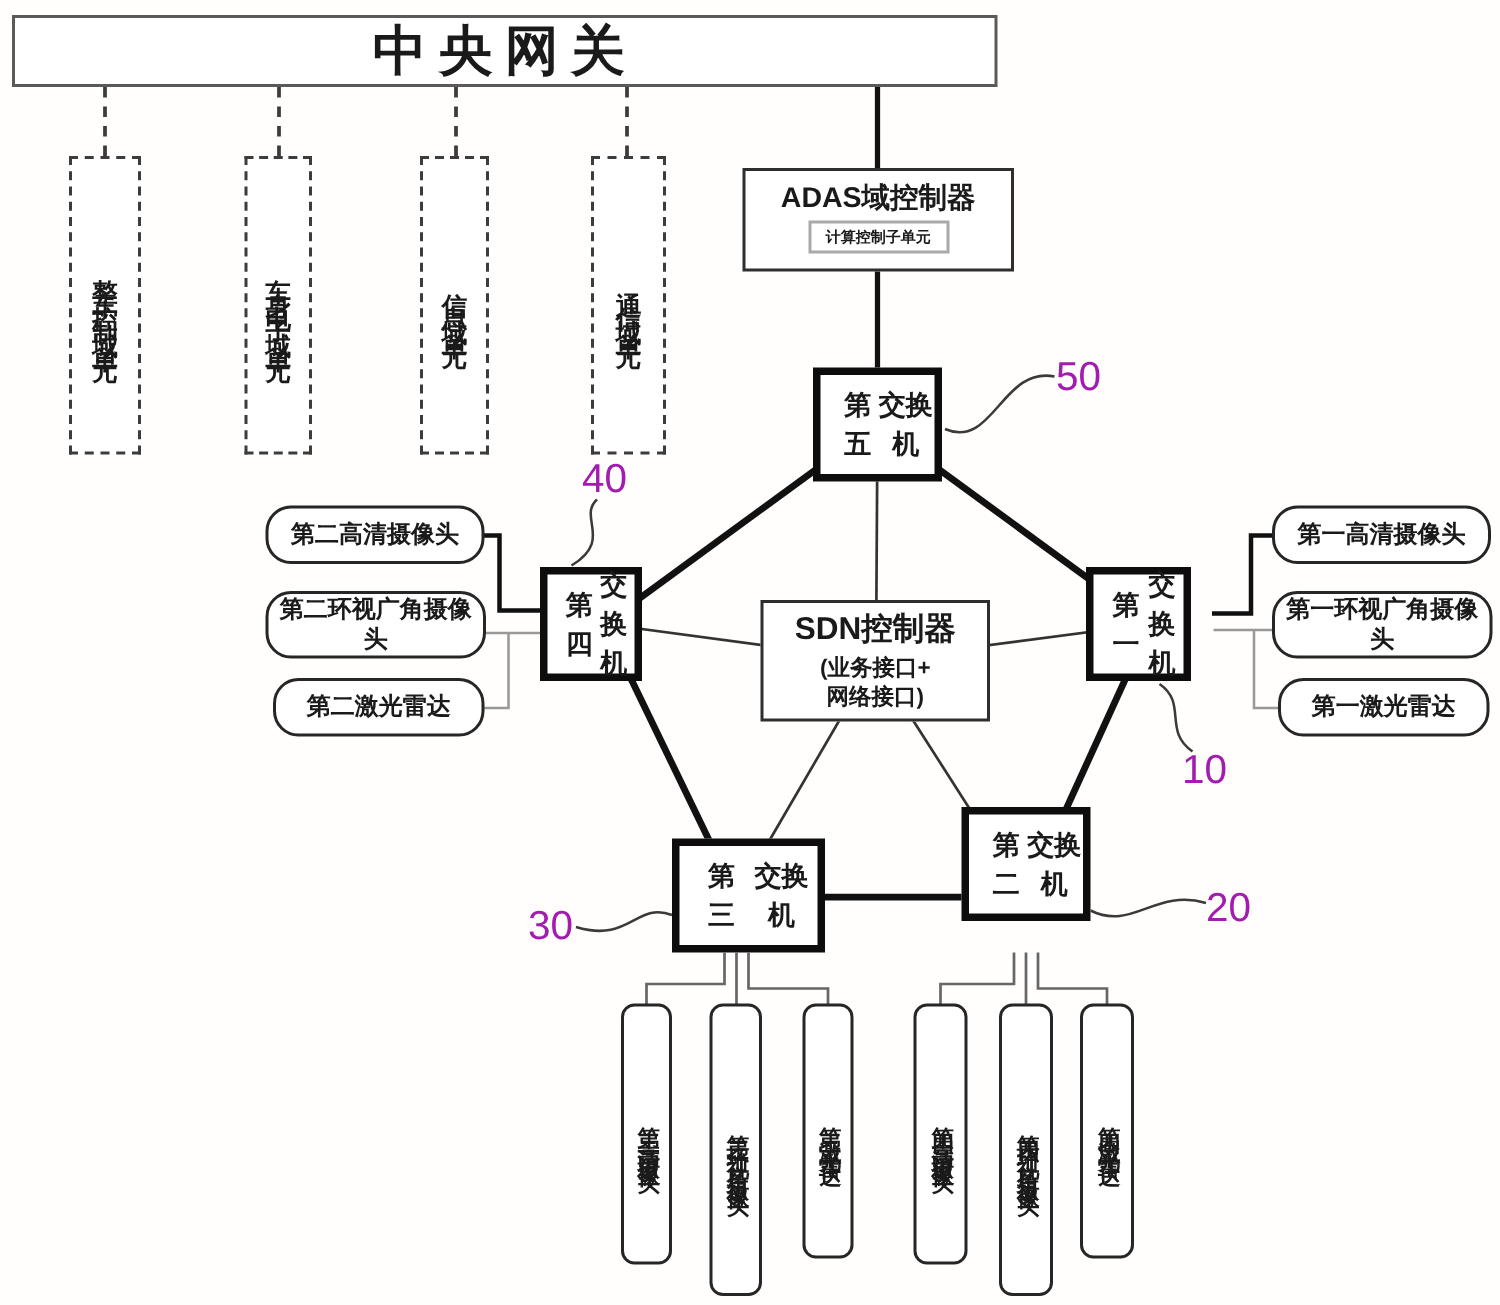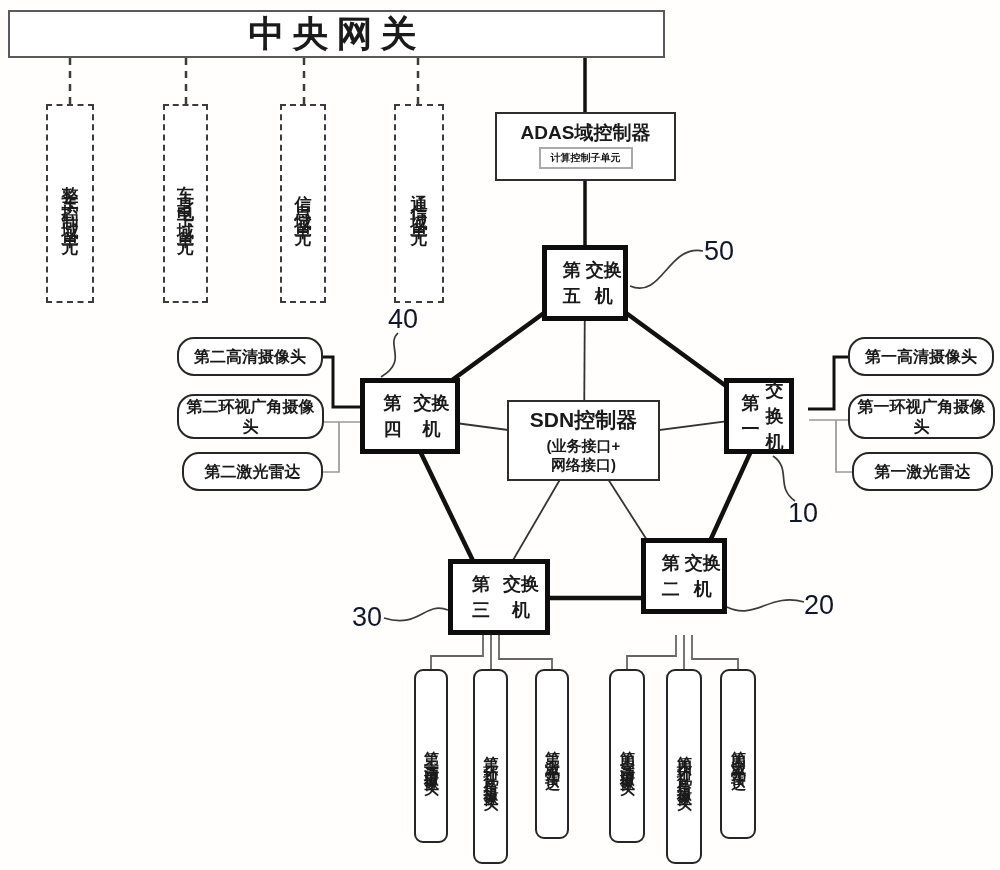--- a/index.html
+++ b/index.html
@@ -21,21 +21,21 @@
   .adas-sub{border:2px solid #aaa;font-size:10px;font-weight:700;
             padding:2px 10px;margin-top:3px;background:#fff;}
   .switch{border:5px solid #0d0d0d;flex-direction:row;font-size:18px;
           font-weight:700;line-height:1.45;padding-left:12px;}
   .sdn{border:2px solid #2e2e2e;flex-direction:column;line-height:1.25;}
   .sdn-title{font-size:21px;font-weight:700;margin-bottom:4px;}
   .sdn-sub{font-size:15px;font-weight:700;}
   .rounded{border:2px solid #262626;border-radius:17px;font-size:16px;
            font-weight:600;line-height:1.25;padding:2px 6px;}
   .vbox{border:2px solid #262626;border-radius:9px;}
-  .ref{position:absolute;z-index:3;font-size:27px;color:#0f172a;
+  .ref{position:absolute;z-index:3;font-size:27px;color:#a21caf;
        font-family:"Liberation Sans",sans-serif;}
 </style>
 </head>
 <body>
 
 <div id="stage">
 
   <svg id="wires" width="1000" height="870" viewBox="0 0 1000 870">
 
     <g stroke="#3c3c3c" stroke-width="2.5" stroke-dasharray="7 6">
@@ -115,21 +115,21 @@
 
   <div class="box adas" style="left:495px;top:112px;width:181px;height:69px;">
     <div class="adas-title">ADAS域控制器</div>
     <div class="adas-sub">计算控制子单元</div>
   </div>
 
   <div class="box switch" style="left:542px;top:245px;width:86px;height:76px;">
     <span>第五</span>
     <span>交换机</span>
   </div>
-  <div class="box switch" style="left:360px;top:378px;width:100px;height:76px;">
+  <div class="box switch" style="left:360px;top:378px;width:68px;height:76px;">
     <span>第四</span>
     <span>交换机</span>
   </div>
   <div class="box switch" style="left:724px;top:378px;width:70px;height:76px;">
     <span>第一</span>
     <span>交换机</span>
   </div>
   <div class="box switch" style="left:448px;top:559px;width:102px;height:76px;">
     <span>第三</span>
     <span>交换机</span>

